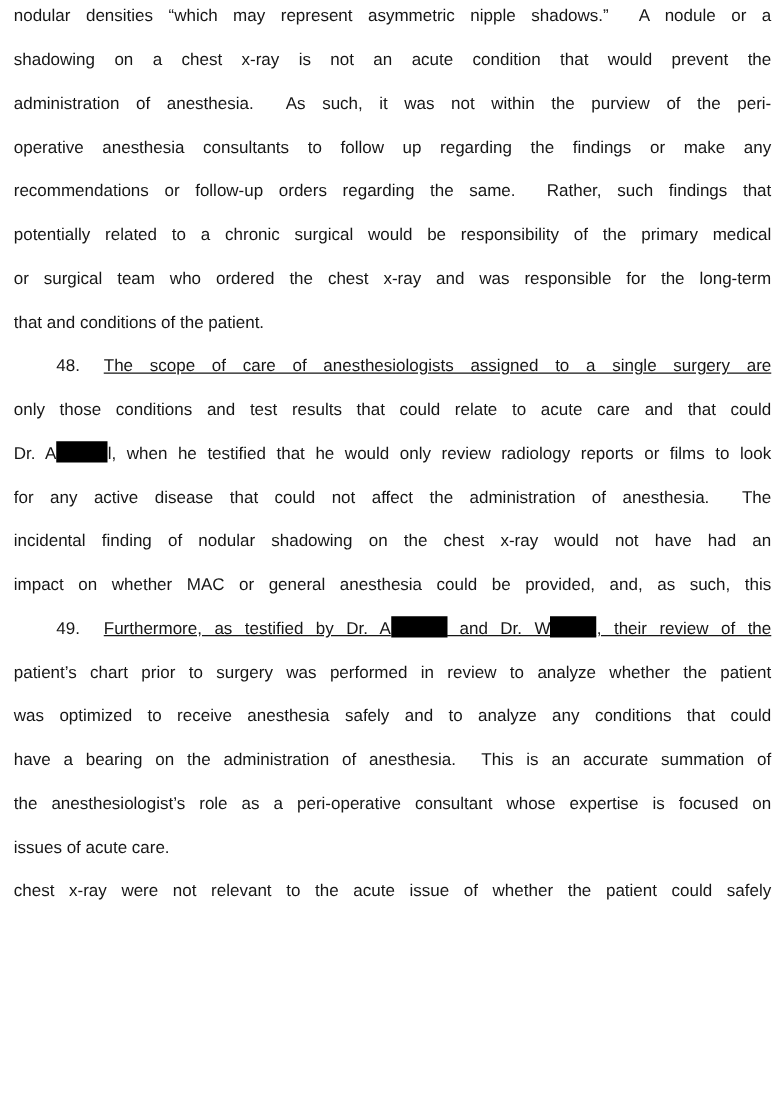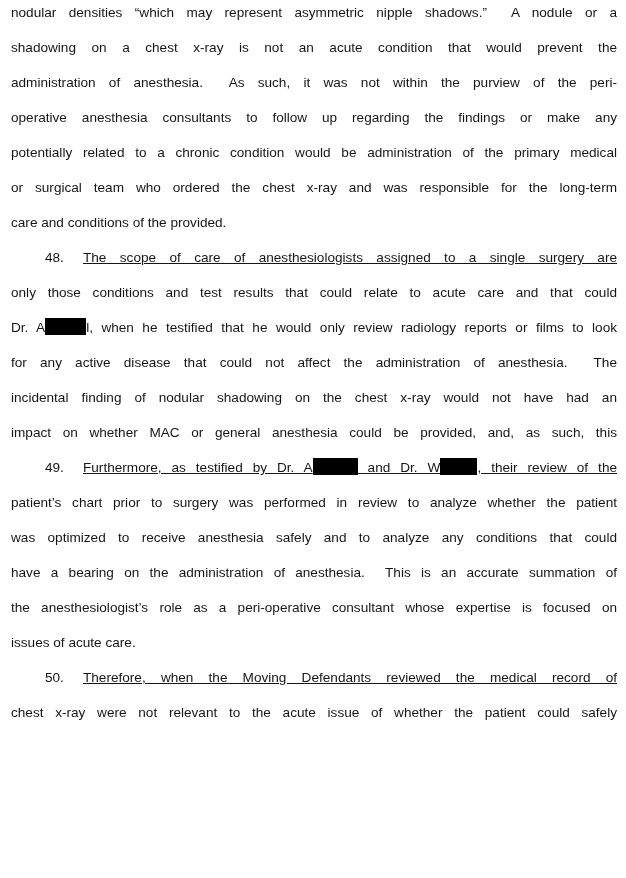--- a/index.html
+++ b/index.html
@@ -39,23 +39,24 @@
 <body>
 
 <div class="page">
   <div class="content">
 
     <div>
       <div class="line">nodular densities “which may represent asymmetric nipple shadows.”&nbsp; A nodule or a</div>
       <div class="line">shadowing on a chest x-ray is not an acute condition that would prevent the</div>
       <div class="line">administration of anesthesia.&nbsp; As such, it was not within the purview of the peri-</div>
       <div class="line">operative anesthesia consultants to follow up regarding the findings or make any</div>
-      <div class="line">potentially related to a chronic condition would be administration of the primary medical</div>
+      <div class="line">recommendations or follow-up orders regarding the same.&nbsp; Rather, such findings that</div>
+      <div class="line">potentially related to a chronic surgical would be responsibility of the primary medical</div>
       <div class="line">or surgical team who ordered the chest x-ray and was responsible for the long-term</div>
-      <div class="line end">care and conditions of the provided.</div>
+      <div class="line end">that and conditions of the patient.</div>
     </div>
 
     <div>
       <div class="line first"><span class="pnum">48.</span><span>The scope of care of anesthesiologists assigned to a single surgery are</span></div>
       <div class="line">only those conditions and test results that could relate to acute care and that could</div>
       <div class="line"><span>Dr. A</span><span class="redact w41"></span><span>l, when he testified that he would only review radiology reports or films to look</span></div>
       <div class="line">for any active disease that could not affect the administration of anesthesia.&nbsp; The</div>
       <div class="line">incidental finding of nodular shadowing on the chest x-ray would not have had an</div>
       <div class="line">impact on whether MAC or general anesthesia could be provided, and, as such, this</div>
     </div>
@@ -63,18 +64,17 @@
     <div>
       <div class="line first"><span class="pnum">49.</span><span>Furthermore, as testified by Dr. A</span><span class="redact w45"></span><span> and Dr. W</span><span class="redact w37"></span><span>, their review of the</span></div>
       <div class="line">patient’s chart prior to surgery was performed in review to analyze whether the patient</div>
       <div class="line">was optimized to receive anesthesia safely and to analyze any conditions that could</div>
       <div class="line">have a bearing on the administration of anesthesia.&nbsp; This is an accurate summation of</div>
       <div class="line">the anesthesiologist’s role as a peri-operative consultant whose expertise is focused on</div>
       <div class="line end">issues of acute care.</div>
     </div>
 
     <div>
-      <div class="line first"><span class="pnum">50.</span><span>Therefore, when the Moving Defendants reviewed the medical record of</span></div>
       <div class="line">chest x-ray were not relevant to the acute issue of whether the patient could safely</div>
     </div>
 
   </div>
 </div>
 
 </body></html>

